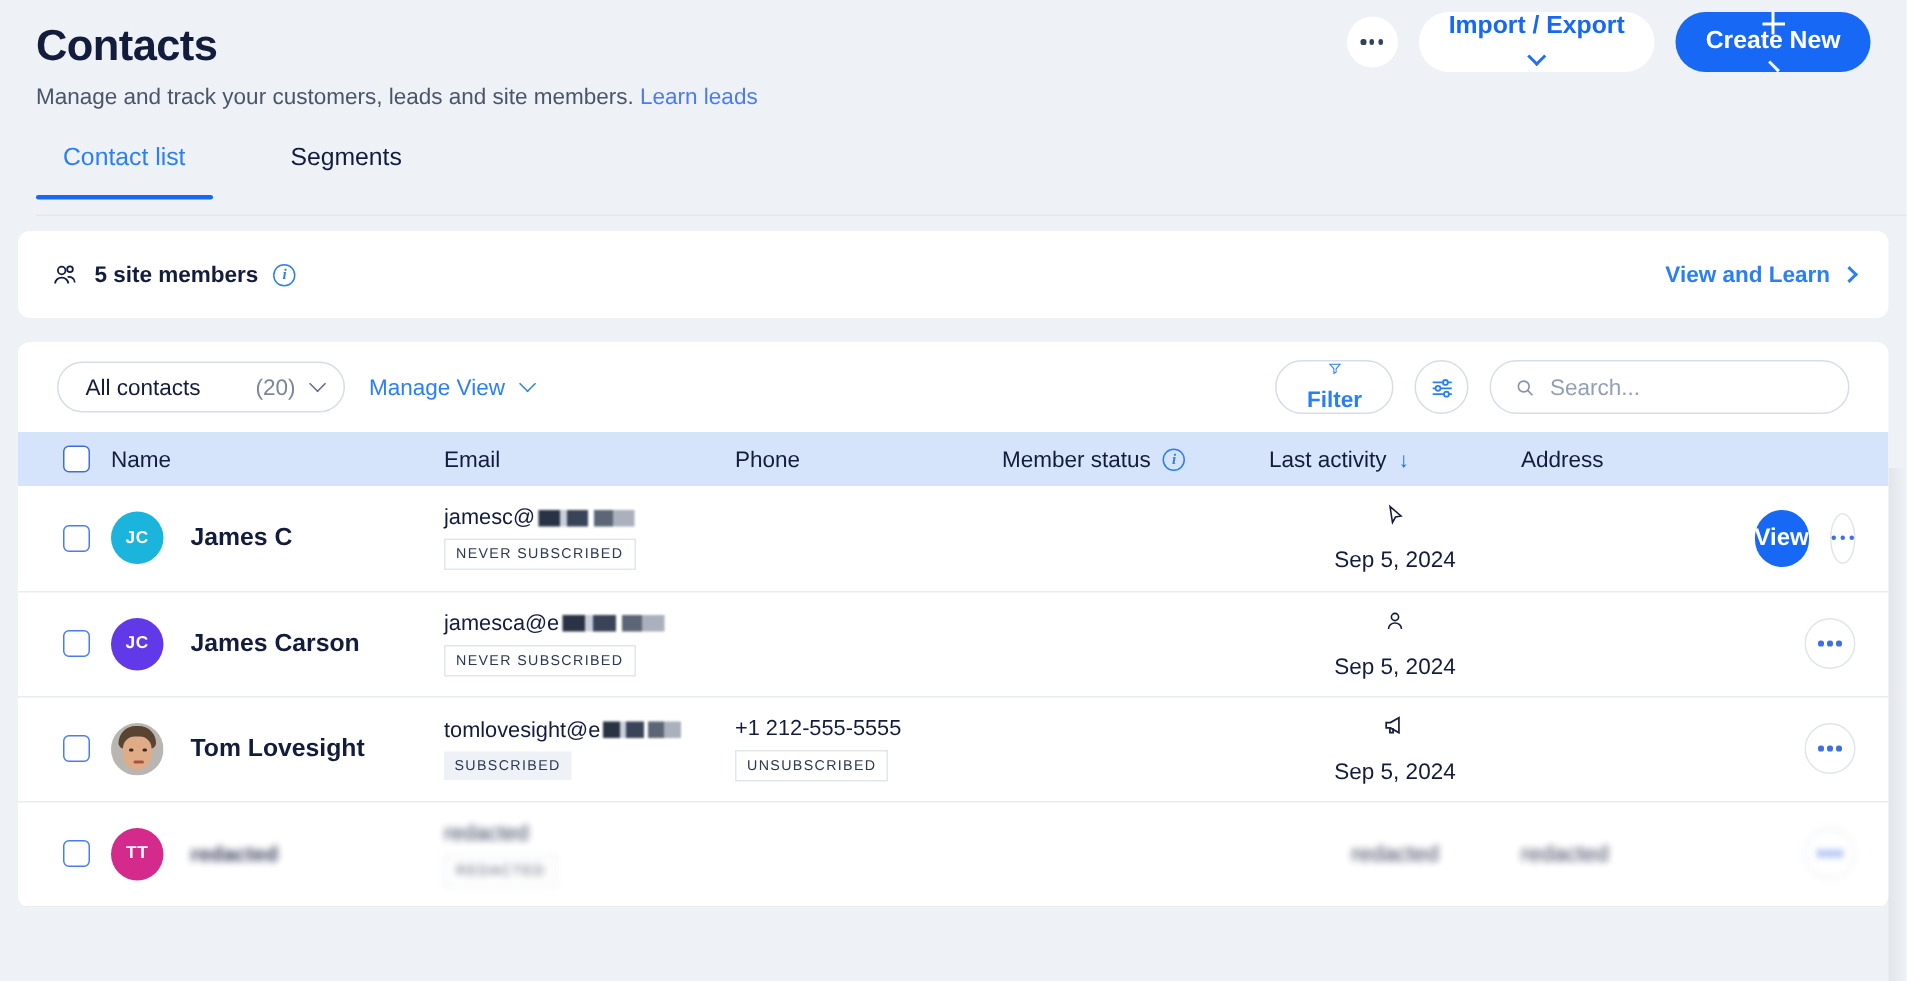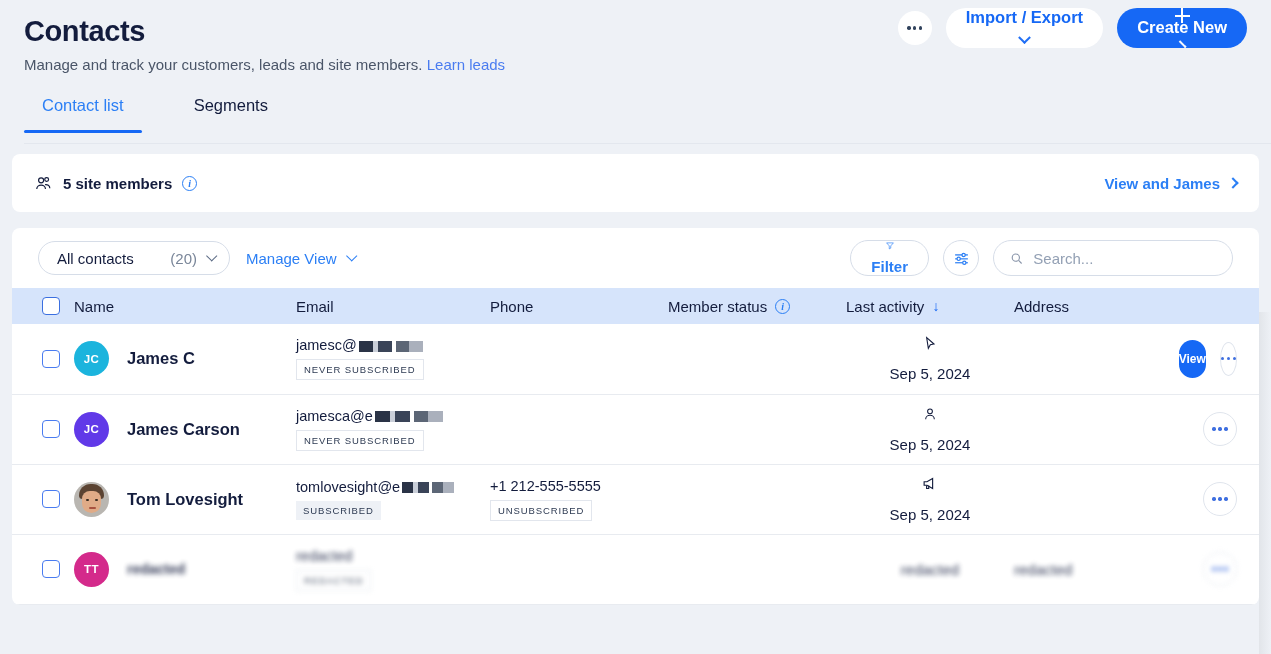--- a/index.html
+++ b/index.html
@@ -132,21 +132,21 @@
     display: inline-block; margin-top: 6px; font-size: 9.5px; letter-spacing: .9px;
     padding: 4px 7px; color: #2d3a52; text-transform: uppercase;
   }
   .badge.never { border: 1px solid #e2e6ed; background: #fff; }
   .badge.sub   { background: #eef1f6; }
   .badge.unsub { border: 1px solid #e2e6ed; background: #fff; }
 
   .activity-cell { display: flex; align-items: center; gap: 14px; font-size: 15px; flex-direction: column; }
 
   .view-btn { background: #1668f5; color: #fff; border: none; border-radius: 19px;
-              height: 38px; width: 84px; font-size: 12px; font-weight: bold; cursor: pointer; font-family: inherit; }
+              height: 38px; width: 84px; font-size: 16px; font-weight: bold; cursor: pointer; font-family: inherit; }
   .row-dots { width: 34px; height: 34px; border-radius: 50%; border: 1px solid #e0e5ed; background:#fff;
               display:flex; align-items:center; justify-content:center; cursor:pointer; }
   .row-dots i { width: 3.4px; height: 3.4px; border-radius: 50%; background: #3f6fe0; display:block; }
   .row-dots .dots { gap: 2.5px; }
 
   .row-actions { display: flex; align-items: center; justify-content: flex-end; gap: 14px; padding-right: 22px; }
 
   
   .redacted { filter: blur(2.4px); opacity: .85; }
   .redact-block { display: inline-block; height: 11px; background: linear-gradient(90deg,#2a3346 0 22%, #c9ced8 22% 30%, #3a4458 30% 52%, #fff 52% 58%, #5c6676 58% 78%, #aab0bc 78% 100%);
@@ -207,21 +207,21 @@
     <svg width="19" height="19" viewBox="0 0 24 24" fill="none" stroke="#131c3d" stroke-width="1.5">
       <circle cx="9" cy="8" r="3.2"></circle>
       <path d="M3.5 19c0-3 2.6-5 5.5-5s5.5 2 5.5 5"></path>
       <circle cx="16" cy="7" r="2.4"></circle>
       <path d="M14 13.4c3 -0.5 6 1.3 6 4.6"></path>
     </svg>
     <span>5 site members</span>
     <span class="info-i">i</span>
   </div>
   <div class="members-right">
-    <span>View and James</span>
+    <span>View and Learn</span>
     <span class="arrow-r"></span>
   </div>
 </div>
 
 <div class="card table-card">
 
   <div class="toolbar">
     <div class="select-pill">
       <span>All contacts</span>
       <span class="count">(20)</span>

